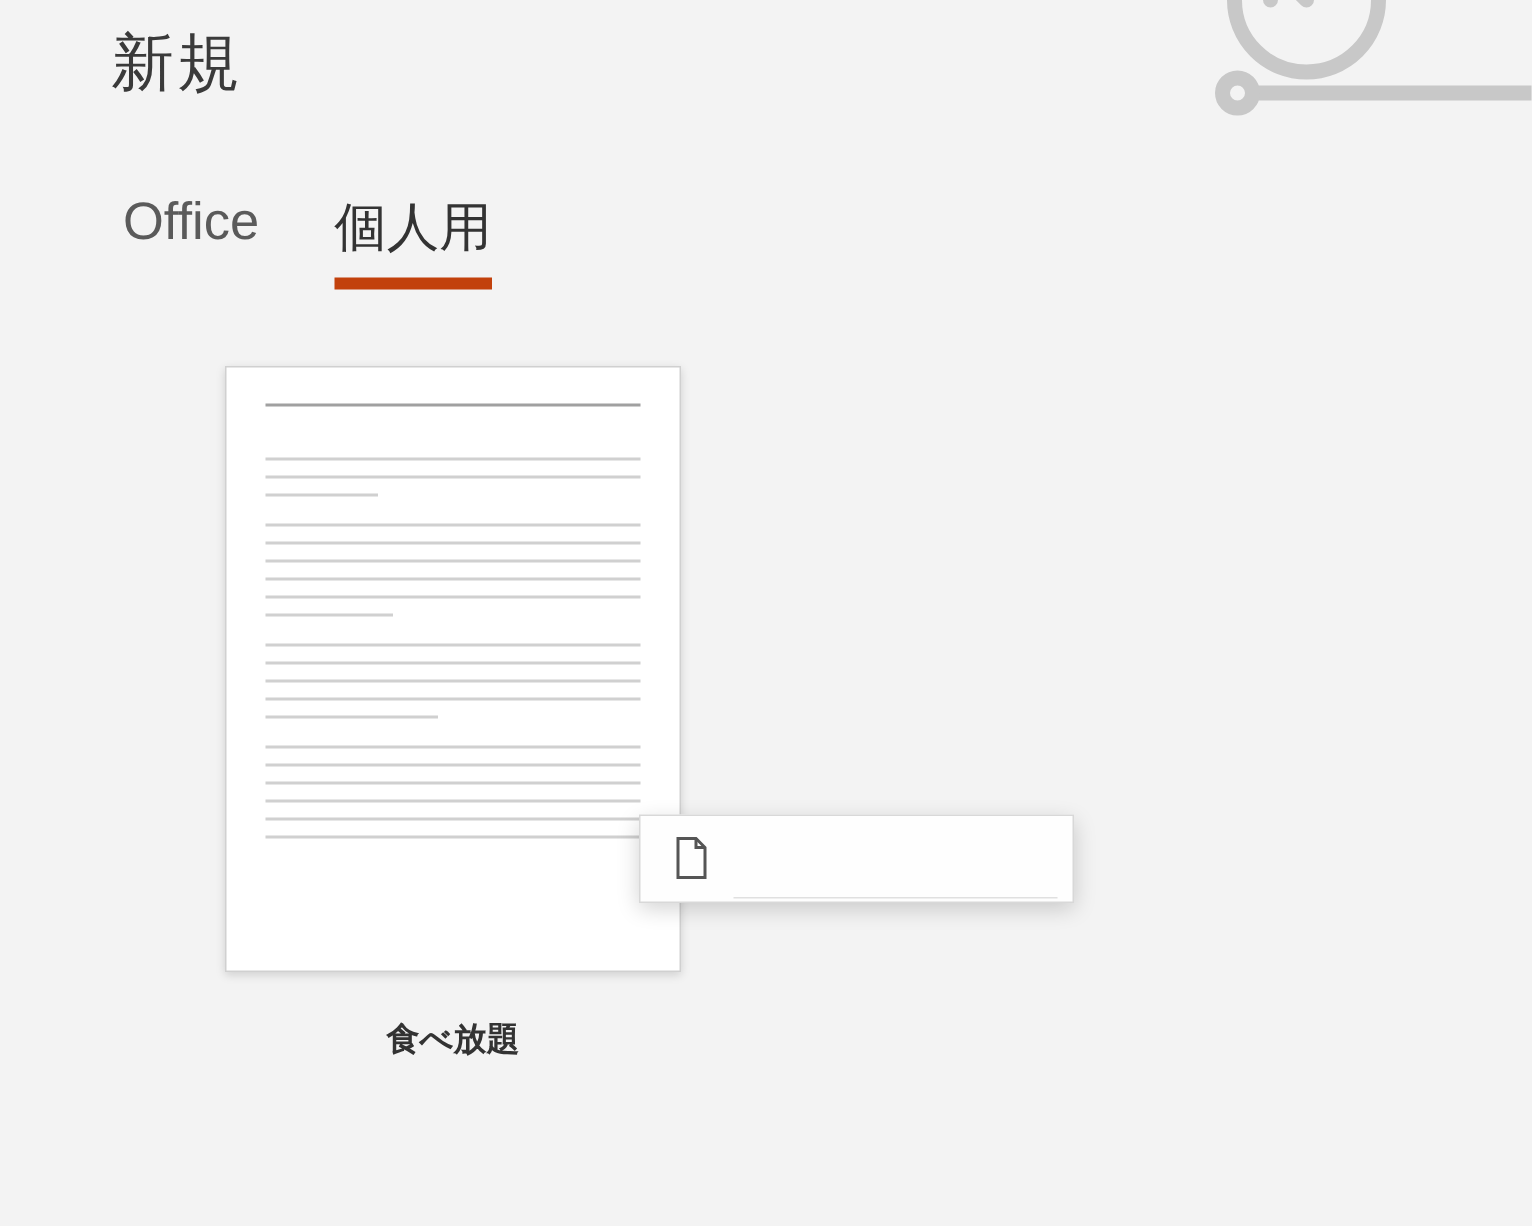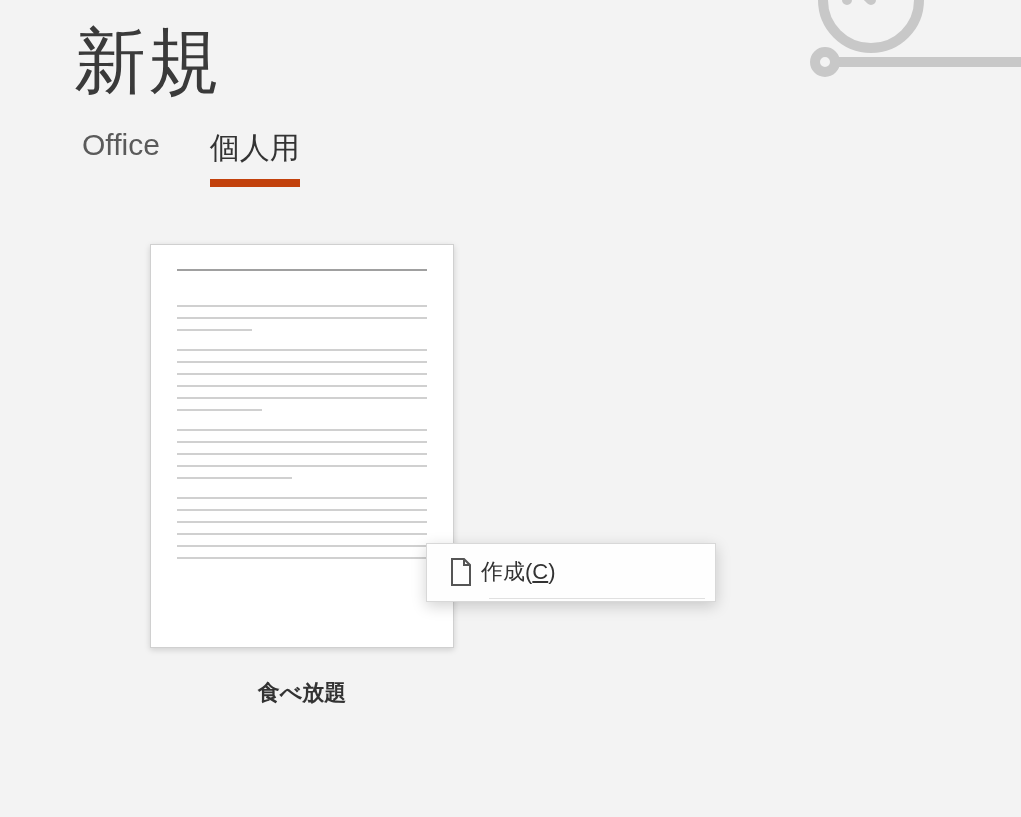--- a/index.html
+++ b/index.html
@@ -8,34 +8,34 @@
       height: 817px;
       background: #f3f3f3;
       font-family: 'Yu Gothic UI', 'Meiryo', 'Segoe UI', sans-serif;
       position: relative;
       overflow: hidden;
     }
     .page-title {
       position: absolute;
       left: 74px;
       top: 14px;
-      font-size: 72px;
+      font-size: 42px;
       font-weight: 400;
       color: #3a3a3a;
       letter-spacing: 2px;
     }
     .tabs {
       position: absolute;
       left: 82px;
       top: 128px;
       display: flex;
       gap: 50px;
     }
     .tab {
-      font-size: 30px;
+      font-size: 35px;
       color: #5a5a5a;
       padding-bottom: 10px;
       cursor: pointer;
     }
     .tab.active {
       color: #333;
       font-weight: 500;
       border-bottom: 8px solid #c2410c;
     }
     .template-item {
@@ -158,18 +158,15 @@
 </div>
 
 <div class="context-menu">
   <div class="menu-item">
     <div class="icon-holder">
       <svg width="24" height="28" viewBox="0 0 24 28">
         <path d="M3 1 L15 1 L21 7 L21 27 L3 27 Z" fill="none" stroke="#555" stroke-width="2"></path>
         <path d="M15 1 L15 7 L21 7" fill="none" stroke="#555" stroke-width="2"></path>
       </svg>
     </div>
-    <div class="label">
-      <span>作成(</span><span class="menu-underline">C</span><span>)</span>
-    </div>
   </div>
   <div class="menu-divider-short"></div>
 </div>
 
 </body></html>

